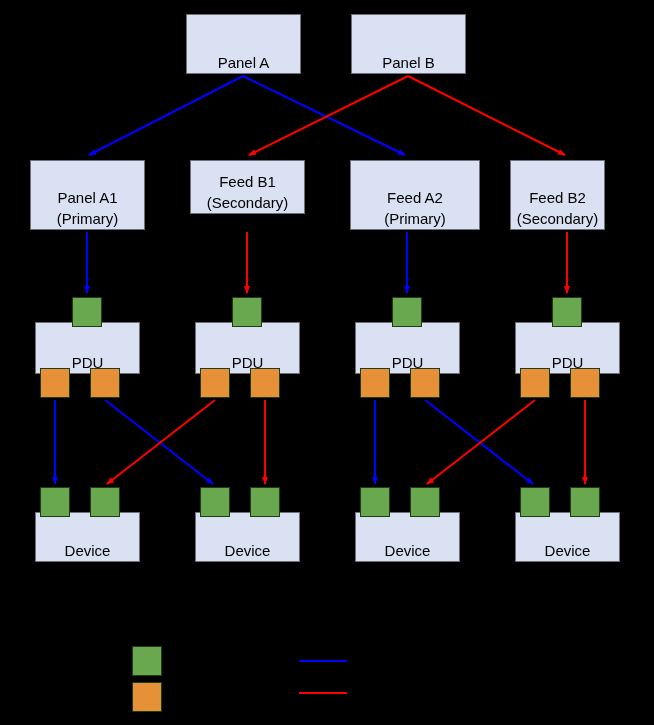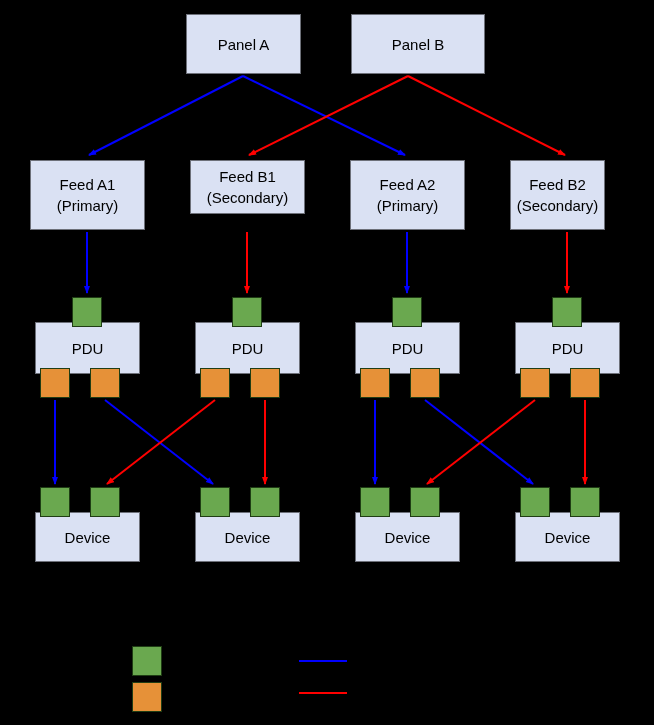--- a/index.html
+++ b/index.html
@@ -6,21 +6,21 @@
   .canvas{
     position:relative;width:654px;height:725px;
     background:var(--background,#000);
     font-family:"Liberation Sans",sans-serif;
     overflow:hidden;
   }
   .node{
     position:absolute;
     background:var(--node-fill,#dae1f3);
     color:var(--node-text,#000);
-    display:flex;flex-direction:column;align-items:center;justify-content:center;
+    display:flex;flex-direction:column;align-items:center;justify-content:flex-end;
     font-size:15px;line-height:1.4;text-align:center;
     box-sizing:border-box;border:1px solid rgba(0,0,0,.5);
   }
   .port{
     position:absolute;width:30px;height:30px;box-sizing:border-box;
     border:1px solid var(--port-border,#000);
   }
   .port.input{background:var(--input-port,#6aa84f);}
   .port.output{background:var(--output-port,#e69138);}
   svg.overlay{position:absolute;left:0;top:0;pointer-events:none;}
@@ -34,33 +34,33 @@
   .arrow-red{stroke:var(--secondary-path,#f00);stroke-width:2;fill:none;}
 </style>
 </head>
 <body>
 
 <div class="canvas">
 
   <div class="node" style="left:186px;top:14px;width:115px;height:60px">
     <span>Panel A</span>
   </div>
-  <div class="node" style="left:351px;top:14px;width:134px;height:60px">
+  <div class="node" style="left:351px;top:14px;width:115px;height:60px">
     <span>Panel B</span>
   </div>
 
   <div class="node" style="left:30px;top:160px;width:115px;height:70px">
-    <span>Feed A1</span>
+    <span>Panel A1</span>
     <span>(Primary)</span>
   </div>
   <div class="node" style="left:190px;top:160px;width:115px;height:54px">
     <span>Feed B1</span>
     <span>(Secondary)</span>
   </div>
-  <div class="node" style="left:350px;top:160px;width:115px;height:70px">
+  <div class="node" style="left:350px;top:160px;width:130px;height:70px">
     <span>Feed A2</span>
     <span>(Primary)</span>
   </div>
   <div class="node" style="left:510px;top:160px;width:95px;height:70px">
     <span>Feed B2</span>
     <span>(Secondary)</span>
   </div>
 
   <div class="node" style="left:35px;top:322px;width:105px;height:52px">
     <span>PDU</span>

